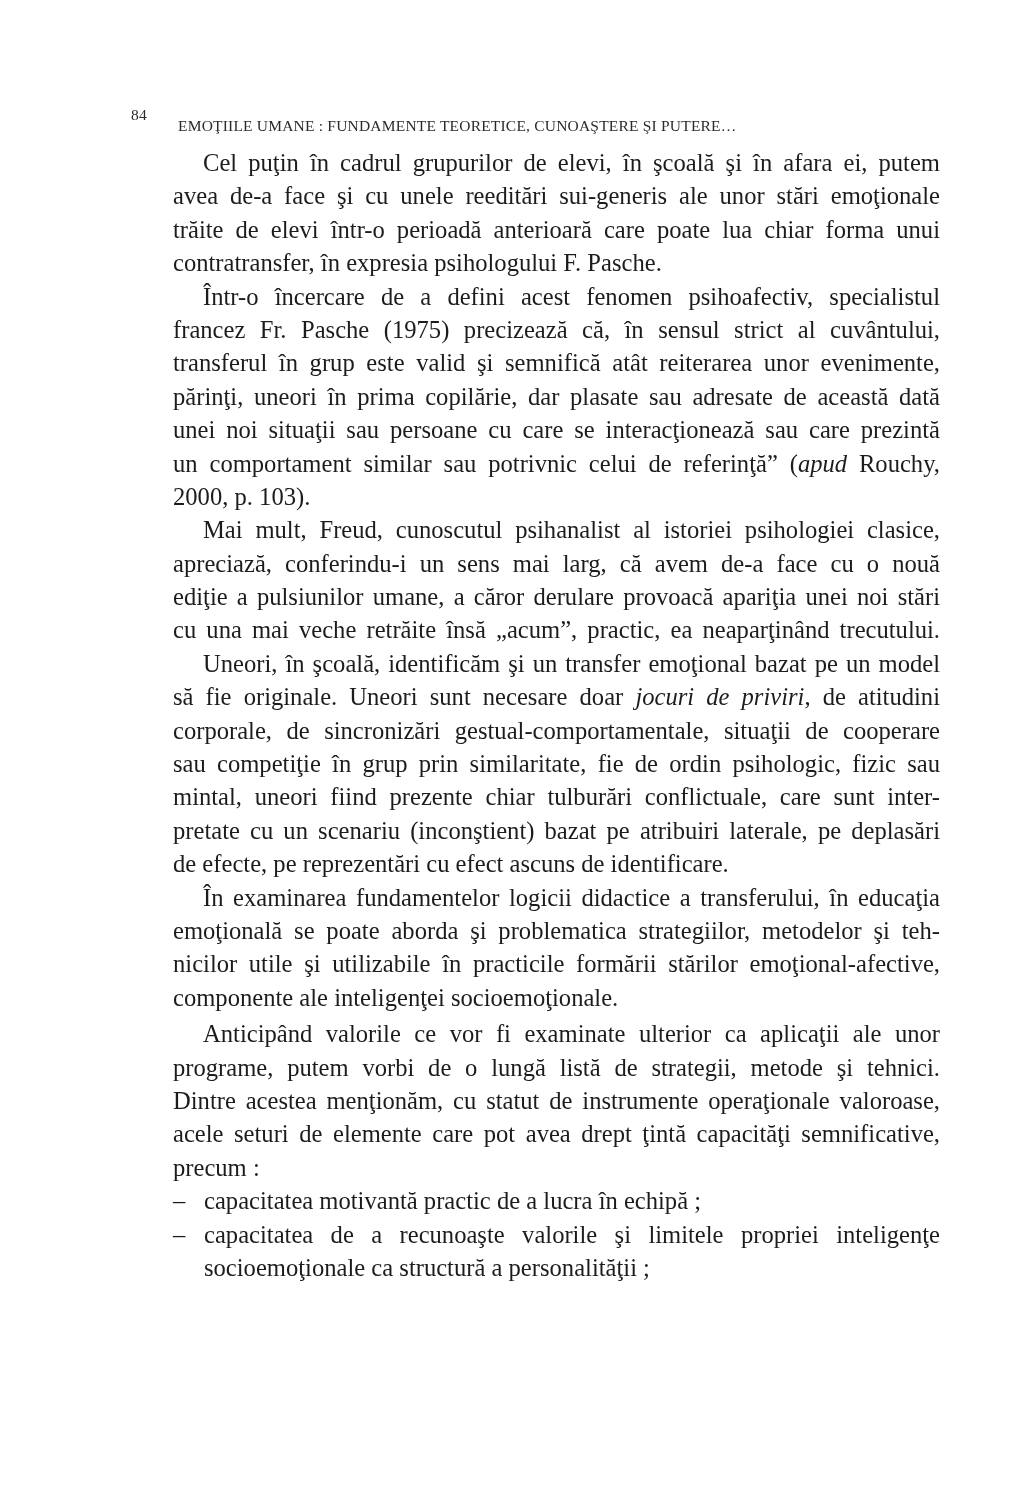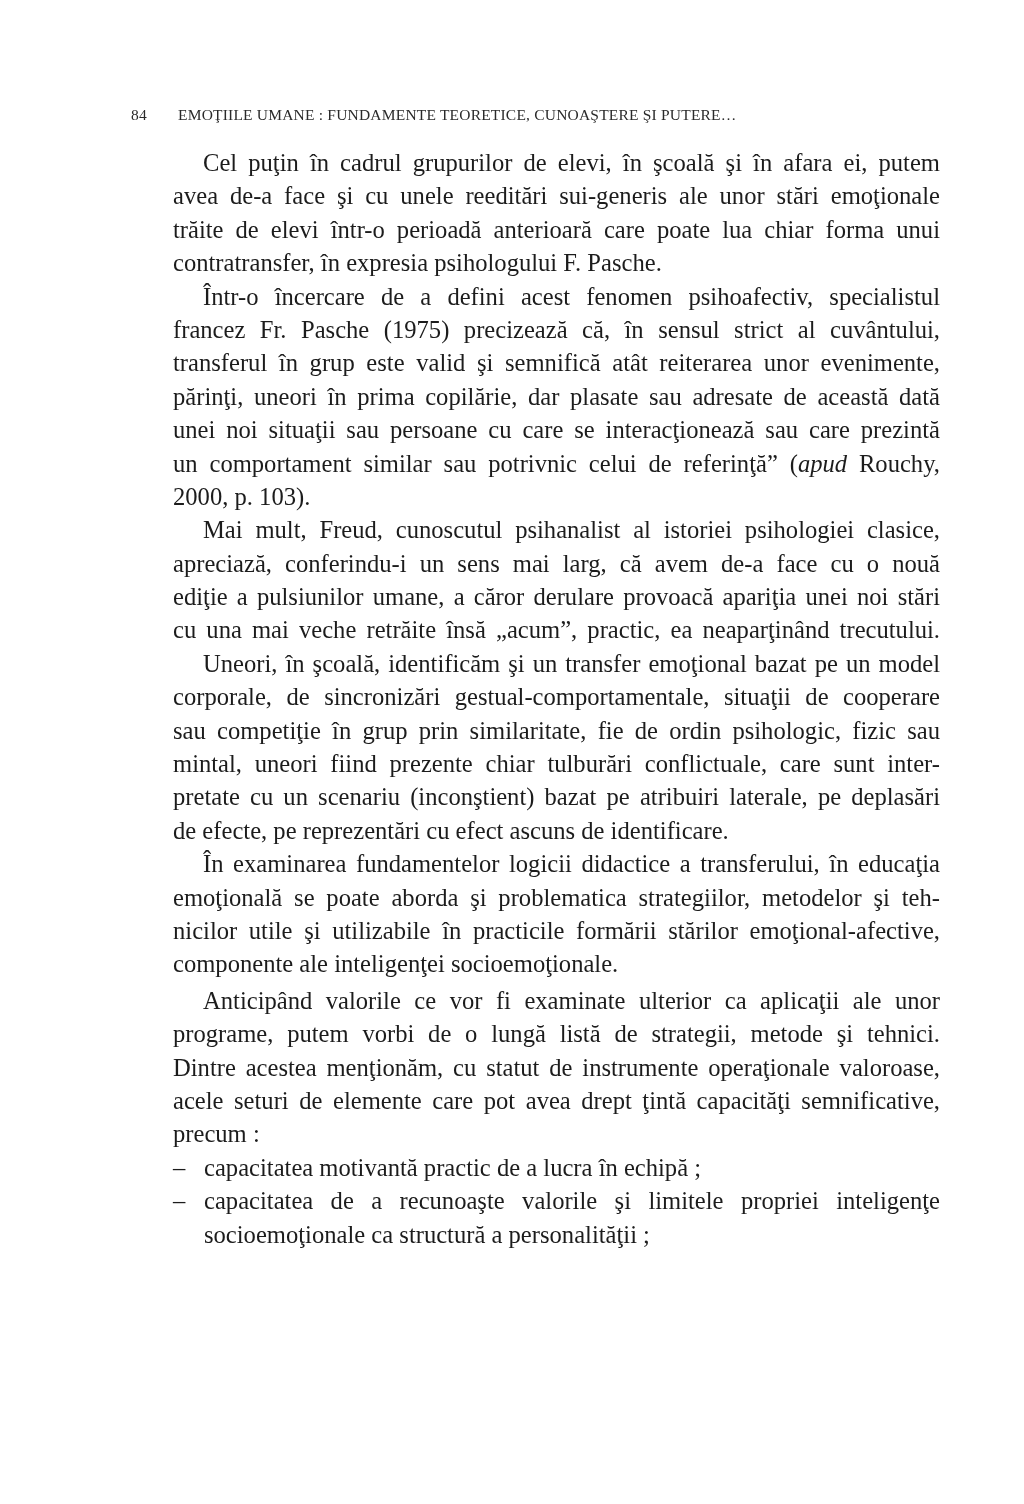--- a/index.html
+++ b/index.html
@@ -7,21 +7,21 @@
   .page {
     position: absolute; left: 0; top: 0; width: 1024px; height: 1504px;
     background: #ffffff; color: #1c1c1c;
     font-family: "Liberation Serif", "DejaVu Serif", serif;
   }
   .running-head {
     position: absolute; left: 131px; top: 106px; width: 760px; height: 24px;
     font-size: 15.5px; letter-spacing: 0.2px; color: #2a2a2a; white-space: nowrap;
   }
   .running-head .folio { position: absolute; left: 0; top: 0; }
-  .running-head .title { position: absolute; left: 47px; top: 0; font-family: Liberation Serif, serif; }
+  .running-head .title { position: absolute; left: 47px; top: 11px; font-family: Liberation Serif, serif; }
   .body-text {
     position: absolute; left: 129px; top: 146px; width: 767px;
     font-size: 24.6px; line-height: 33.4px; color: #1c1c1c; margin-left: 44px;
   }
   .line { display: block; height: 33.4px; white-space: nowrap; text-align: justify; text-align-last: justify; }
   .line.last { text-align-last: left; }
   .line.indent { padding-left: 30px; }
   .para-gap { height: 3px; }
   .list-line { position: relative; padding-left: 31px; }
   .list-line .dash { position: absolute; left: 0; top: 0; }
@@ -59,20 +59,21 @@
 
     <div>
       <span class="line indent">Mai mult, Freud, cunoscutul psihanalist al istoriei psihologiei clasice,</span>
       <span class="line">apreciază, conferindu-i un sens mai larg, că avem de-a face cu o nouă</span>
       <span class="line">ediţie a pulsiunilor umane, a căror derulare provoacă apariţia unei noi stări</span>
       <span class="line">cu una mai veche retrăite însă „acum”, practic, ea neaparţinând trecutului.</span>
     </div>
 
     <div>
       <span class="line indent">Uneori, în şcoală, identificăm şi un transfer emoţional bazat pe un model</span>
+      <span class="line"><span>să fie originale. Uneori sunt necesare doar </span><span class="ital">jocuri de priviri</span><span>, de atitudini</span></span>
       <span class="line">corporale, de sincronizări gestual-comportamentale, situaţii de cooperare</span>
       <span class="line">sau competiţie în grup prin similaritate, fie de ordin psihologic, fizic sau</span>
       <span class="line">mintal, uneori fiind prezente chiar tulburări conflictuale, care sunt inter-</span>
       <span class="line">pretate cu un scenariu (inconştient) bazat pe atribuiri laterale, pe deplasări</span>
       <span class="line last">de efecte, pe reprezentări cu efect ascuns de identificare.</span>
     </div>
 
     <div>
       <span class="line indent">În examinarea fundamentelor logicii didactice a transferului, în educaţia</span>
       <span class="line">emoţională se poate aborda şi problematica strategiilor, metodelor şi teh-</span>

